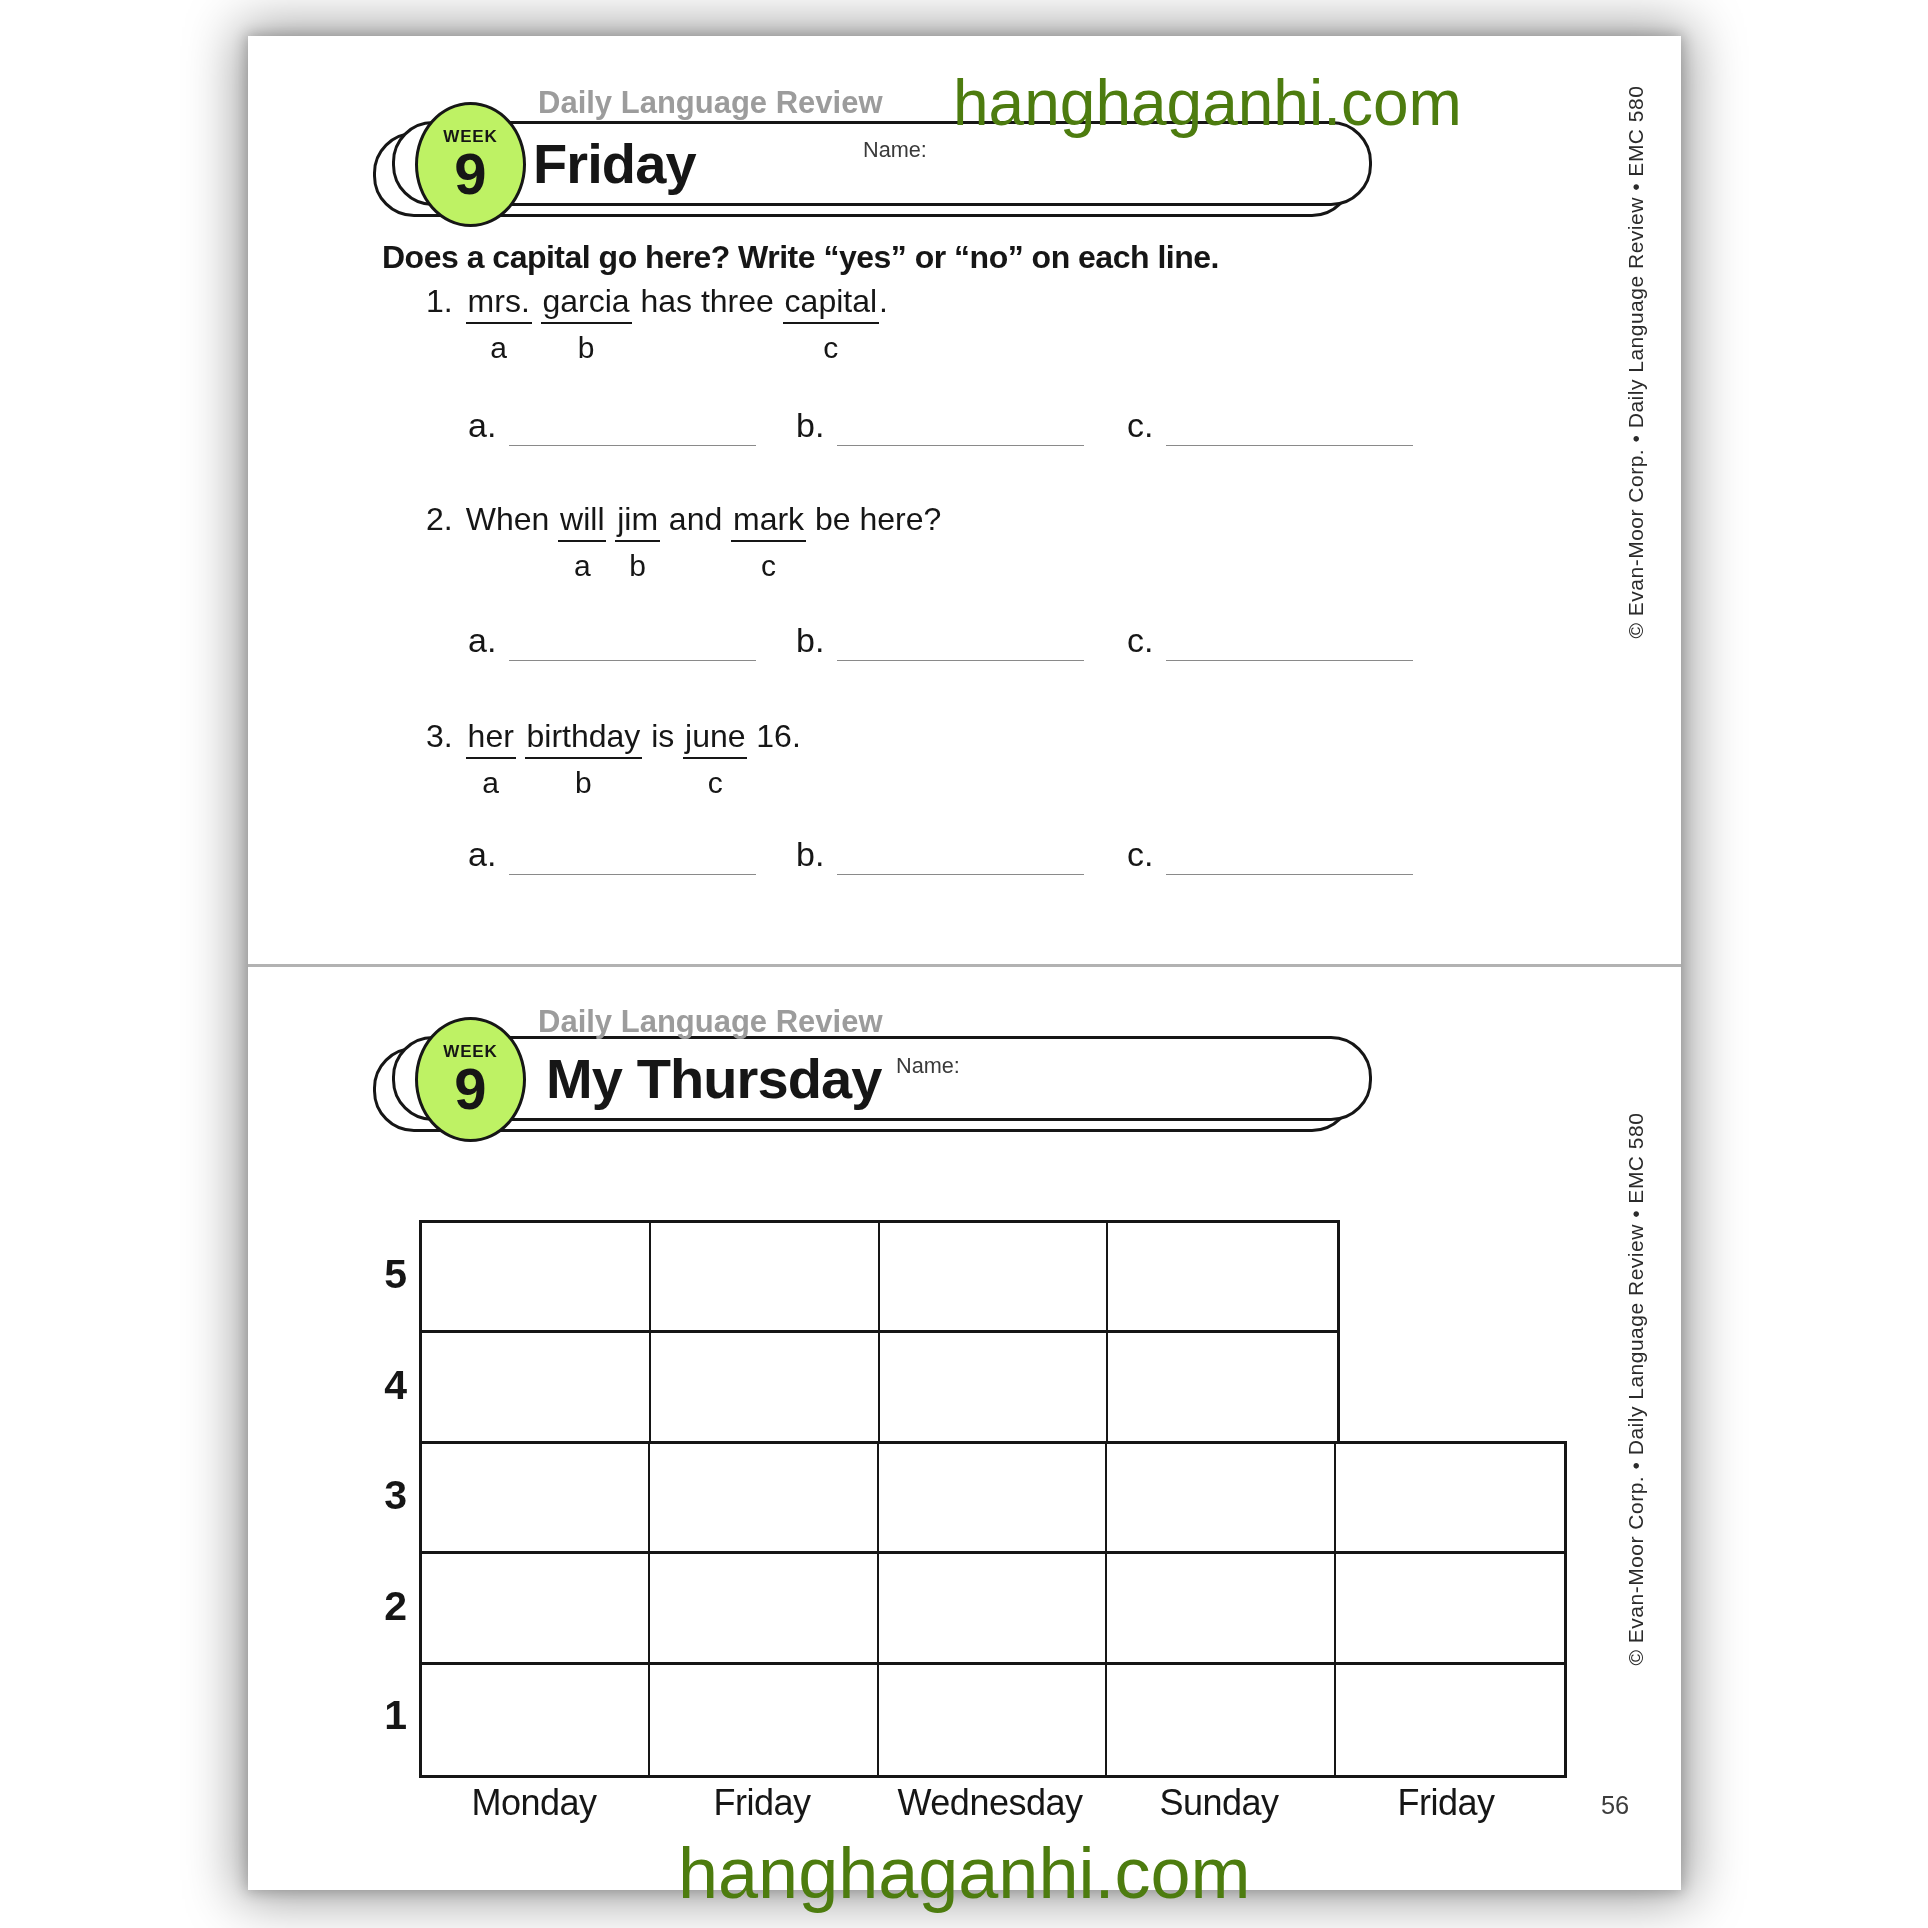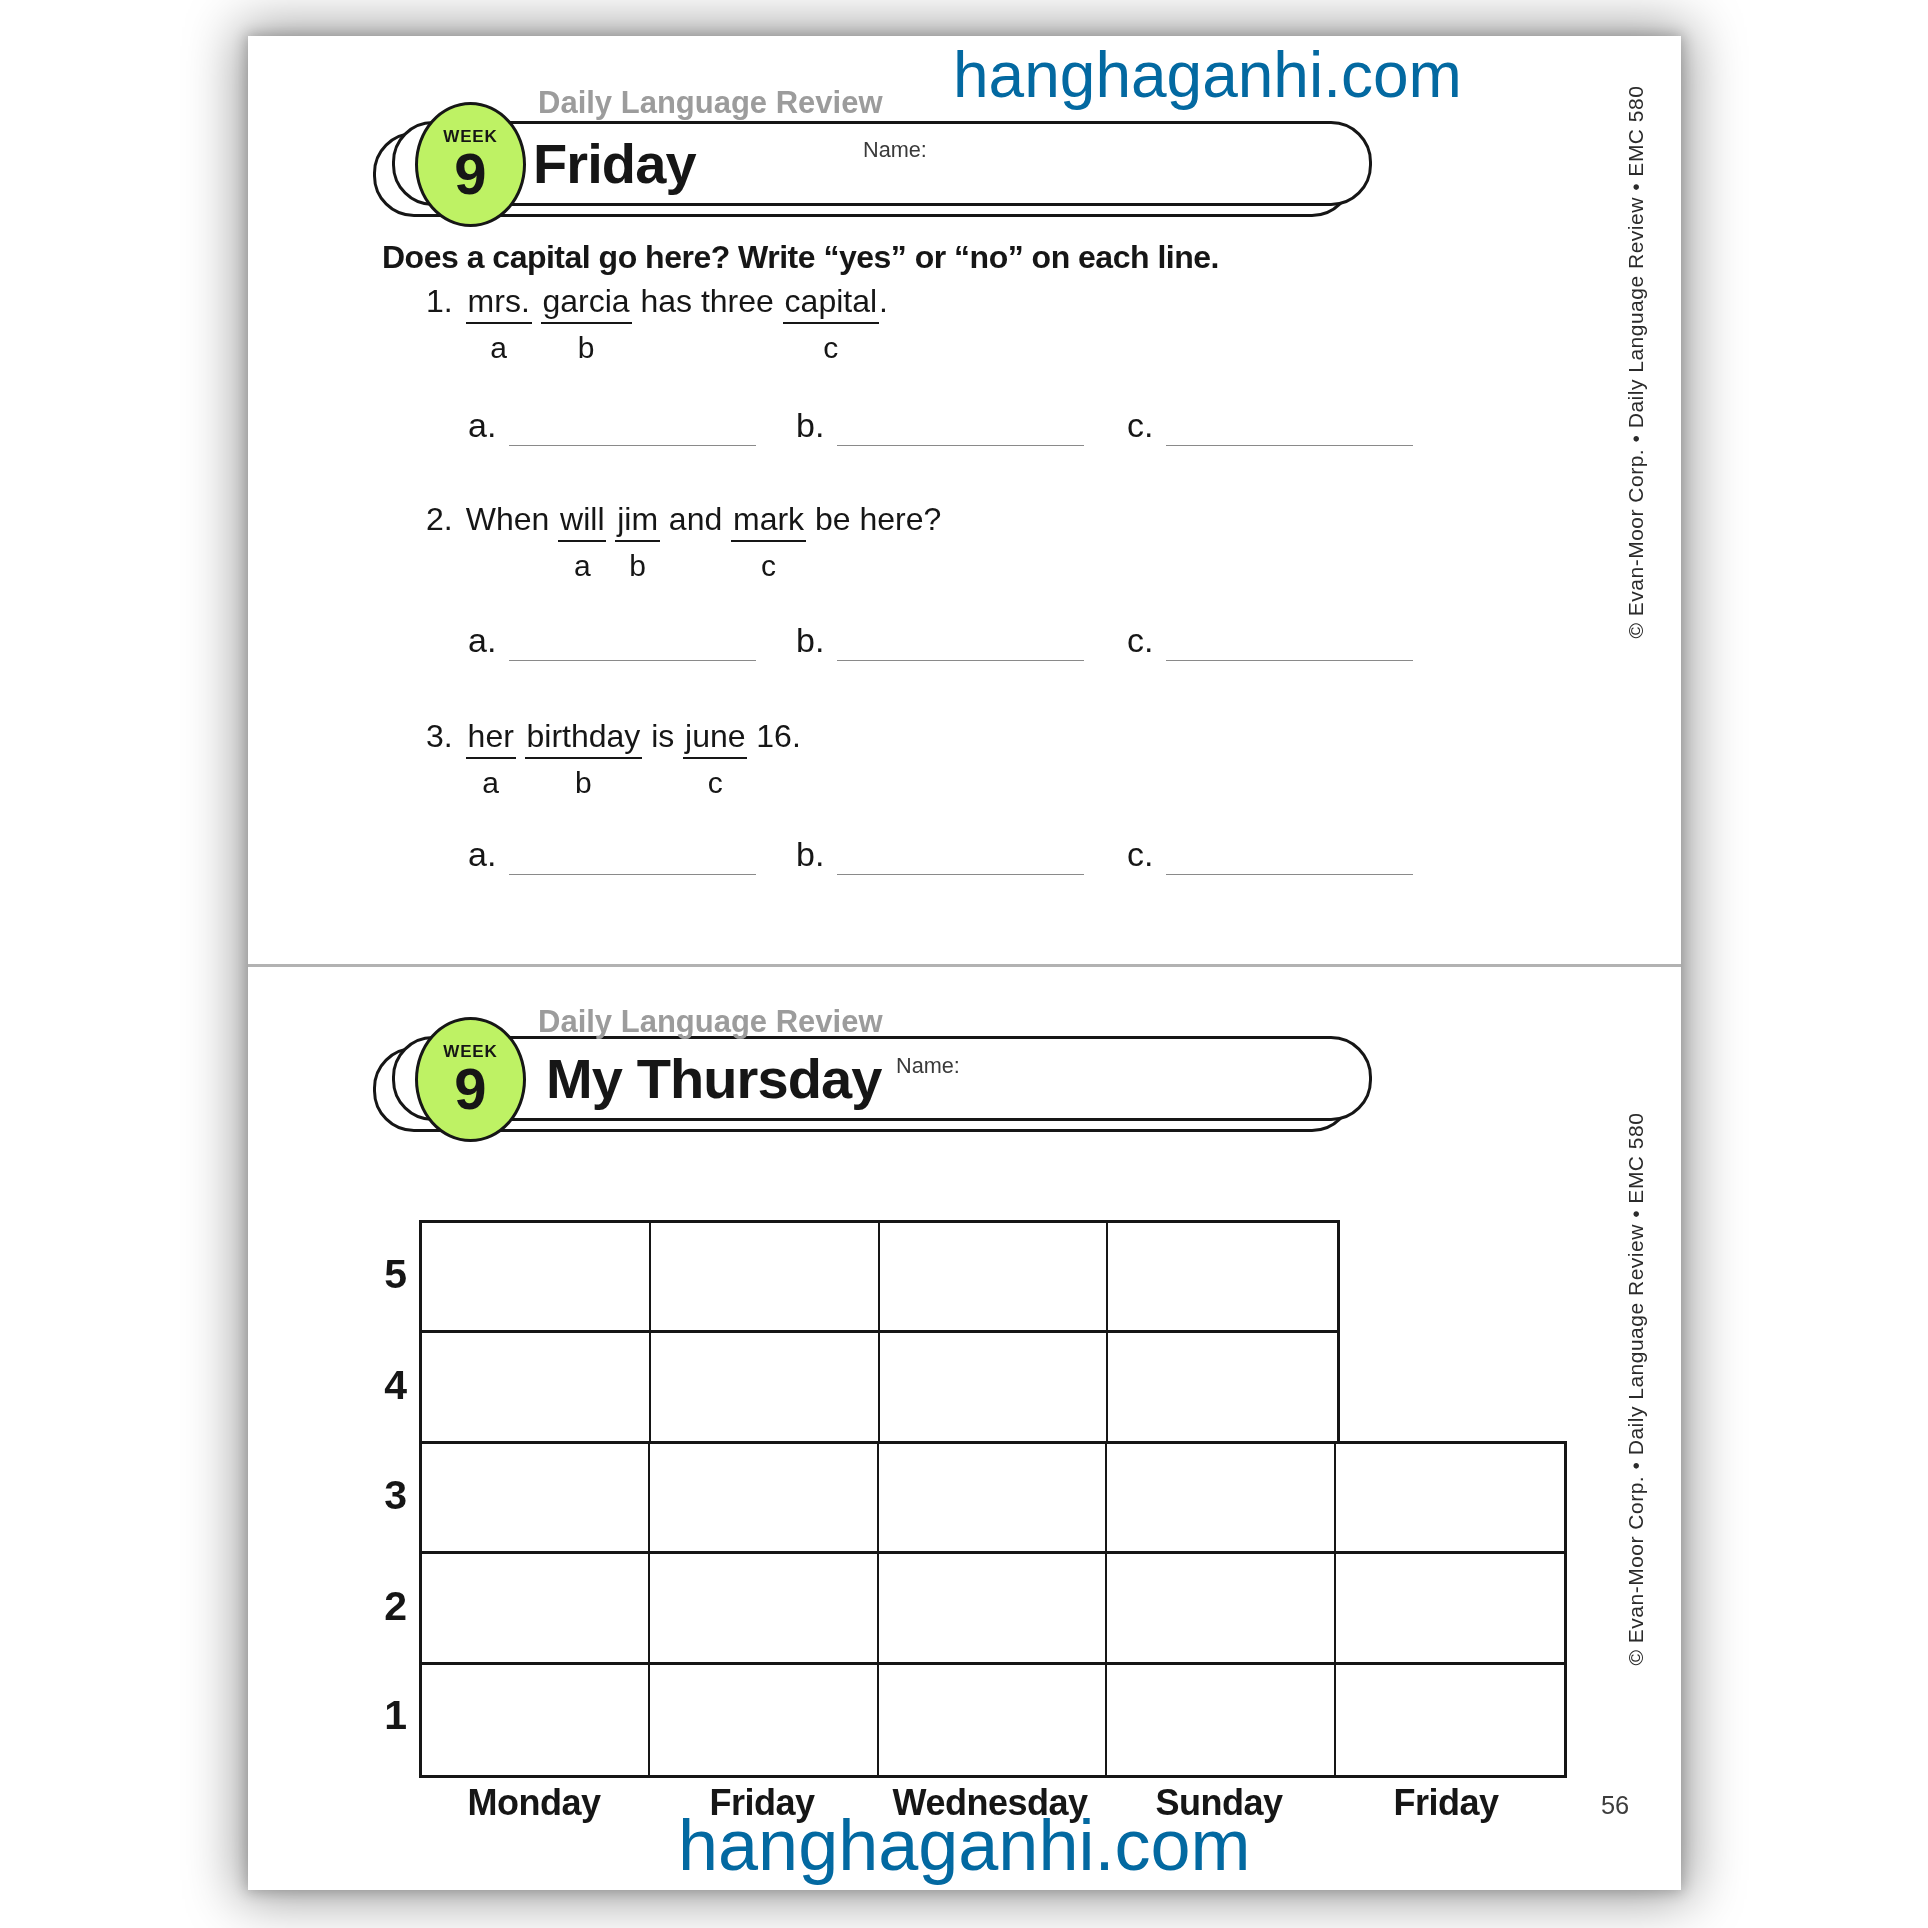--- a/index.html
+++ b/index.html
@@ -4,21 +4,21 @@
 <style>
   html,body{margin:0;padding:0;background:#ffffff;}
   #canvas{position:relative;width:1928px;height:1928px;background:#fff;overflow:hidden;
           font-family:"Liberation Sans",sans-serif;color:#161616;}
   .abs{position:absolute;}
   
   .sheet{left:248px;top:36px;width:1433px;height:1854px;background:#fff;
          box-shadow:0 0 52px 9.4px rgba(0,0,0,0.40), 0 0 13px 1.9px rgba(0,0,0,0.22);}
   .divider{left:248px;top:964px;width:1433px;height:2.8px;background:#b2b2b2;}
   
-  .wm{color:#0369a1;white-space:nowrap;z-index:6;}
+  .wm{color:#4d7c0f;white-space:nowrap;z-index:6;margin-top:28px;}
   .wm-top{left:953px;top:38px;font-size:64px;}
   .wm-bottom{left:678px;top:1804px;font-size:72px;}
   
   .series{font-size:31px;font-weight:700;color:#9c9c9c;letter-spacing:0;z-index:3;}
   .bar{width:974px;height:79px;background:#fff;border:3.8px solid #161616;border-radius:41px;z-index:2;}
   .bar-shadow{width:974px;height:79px;border:3.8px solid #161616;border-radius:41px;z-index:1;background:transparent;}
   .badge{width:105px;height:119px;background:#bef264;border:3.8px solid #161616;border-radius:50%;
          display:flex;flex-direction:column;align-items:center;justify-content:center;z-index:3;}
   .badge .wk{font-size:17px;font-weight:700;letter-spacing:0.9px;line-height:1;}
   .badge .num{font-size:58px;font-weight:700;line-height:0.95;margin-top:1.9px;}
@@ -41,21 +41,21 @@
   .gbot{left:419px;top:1441px;width:1142px;height:331px;
         grid-template-columns:repeat(5,1fr);grid-template-rows:repeat(3,1fr);}
   .cell{background:#fff;}
   .gtop .cell{border-right:2.8px solid #161616;}
   .gtop .cell:nth-child(4n){border-right:none;}
   .gtop .cell:nth-child(-n+4){border-bottom:3.8px solid #161616;}
   .gbot .cell{border-right:2.8px solid #161616;}
   .gbot .cell:nth-child(5n){border-right:none;}
   .gbot .cell:nth-child(-n+10){border-bottom:3.8px solid #161616;}
   .rowlbl{width:94px;text-align:right;font-size:41px;font-weight:700;}
-  .daylbl{width:230px;text-align:center;font-size:36px;font-weight:700;letter-spacing:-0.5px;}
+  .daylbl{width:230px;text-align:center;font-size:36px;font-weight:400;letter-spacing:-0.5px;}
   
   .side{width:527px;text-align:center;font-size:21px;letter-spacing:0.5px;color:#2b2b2b;
         transform:rotate(-90deg);white-space:nowrap;z-index:5;}
   .pagenum{font-size:25.4px;color:#3d3d3d;}
 </style>
 </head>
 <body>
 
 <div id="canvas">
 

